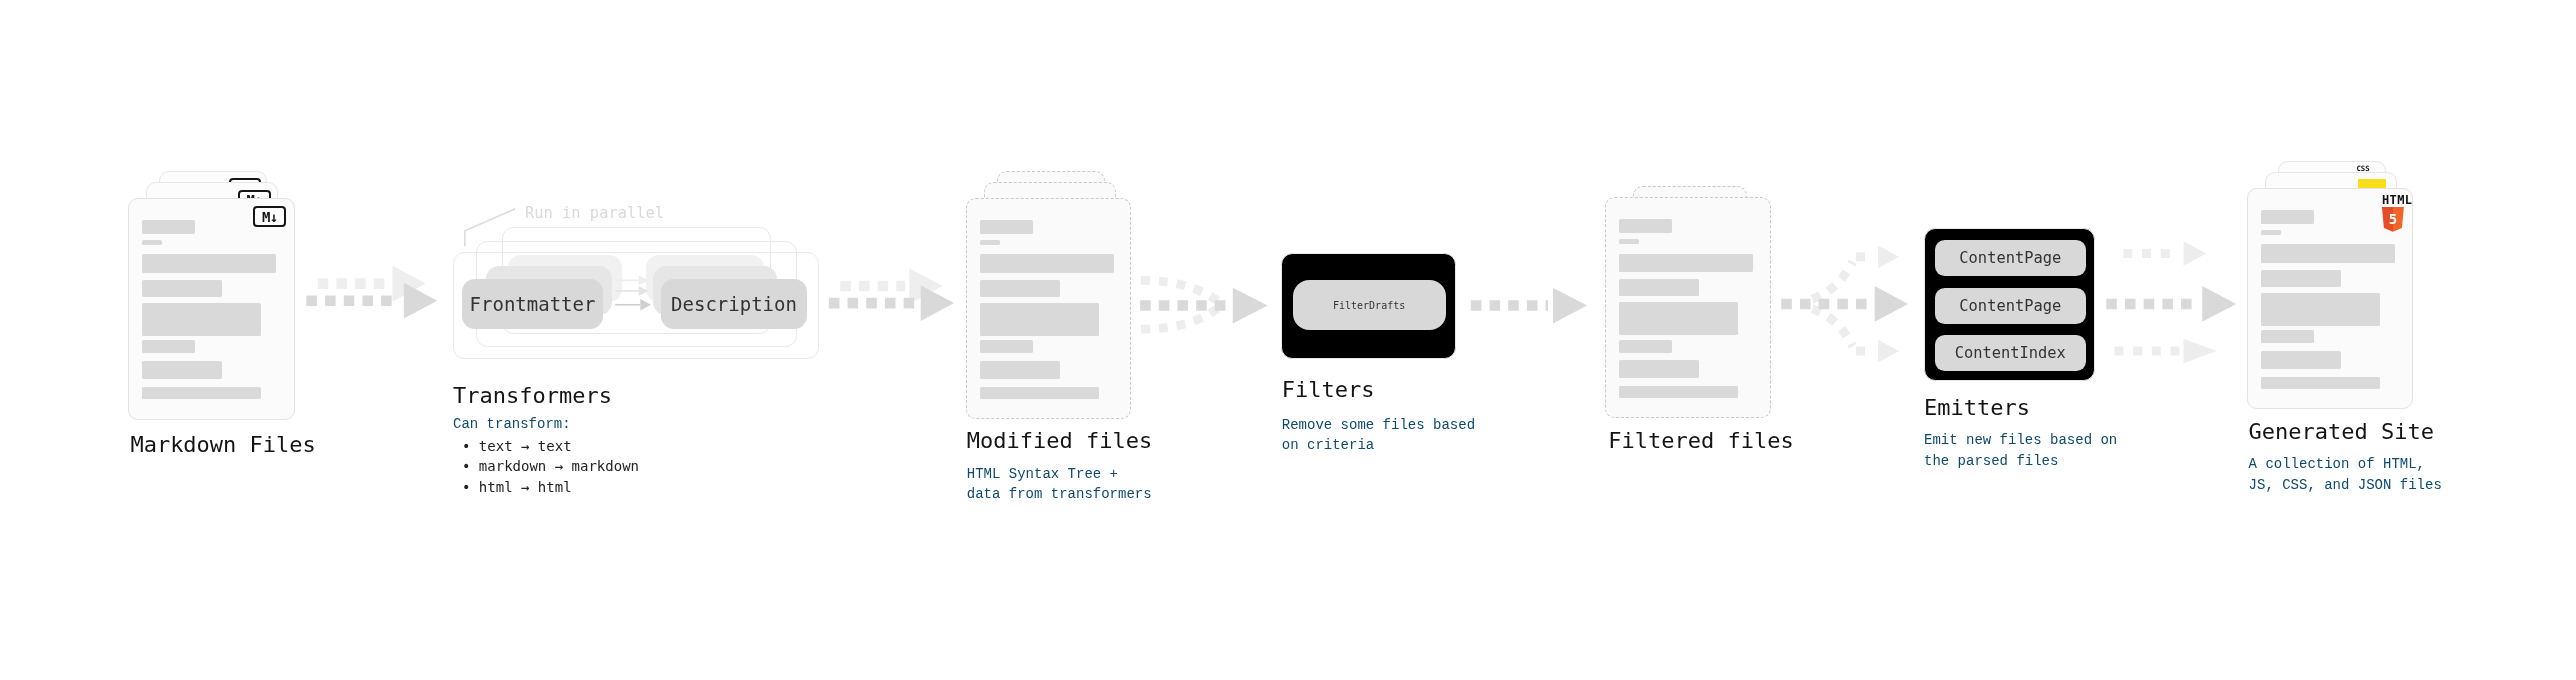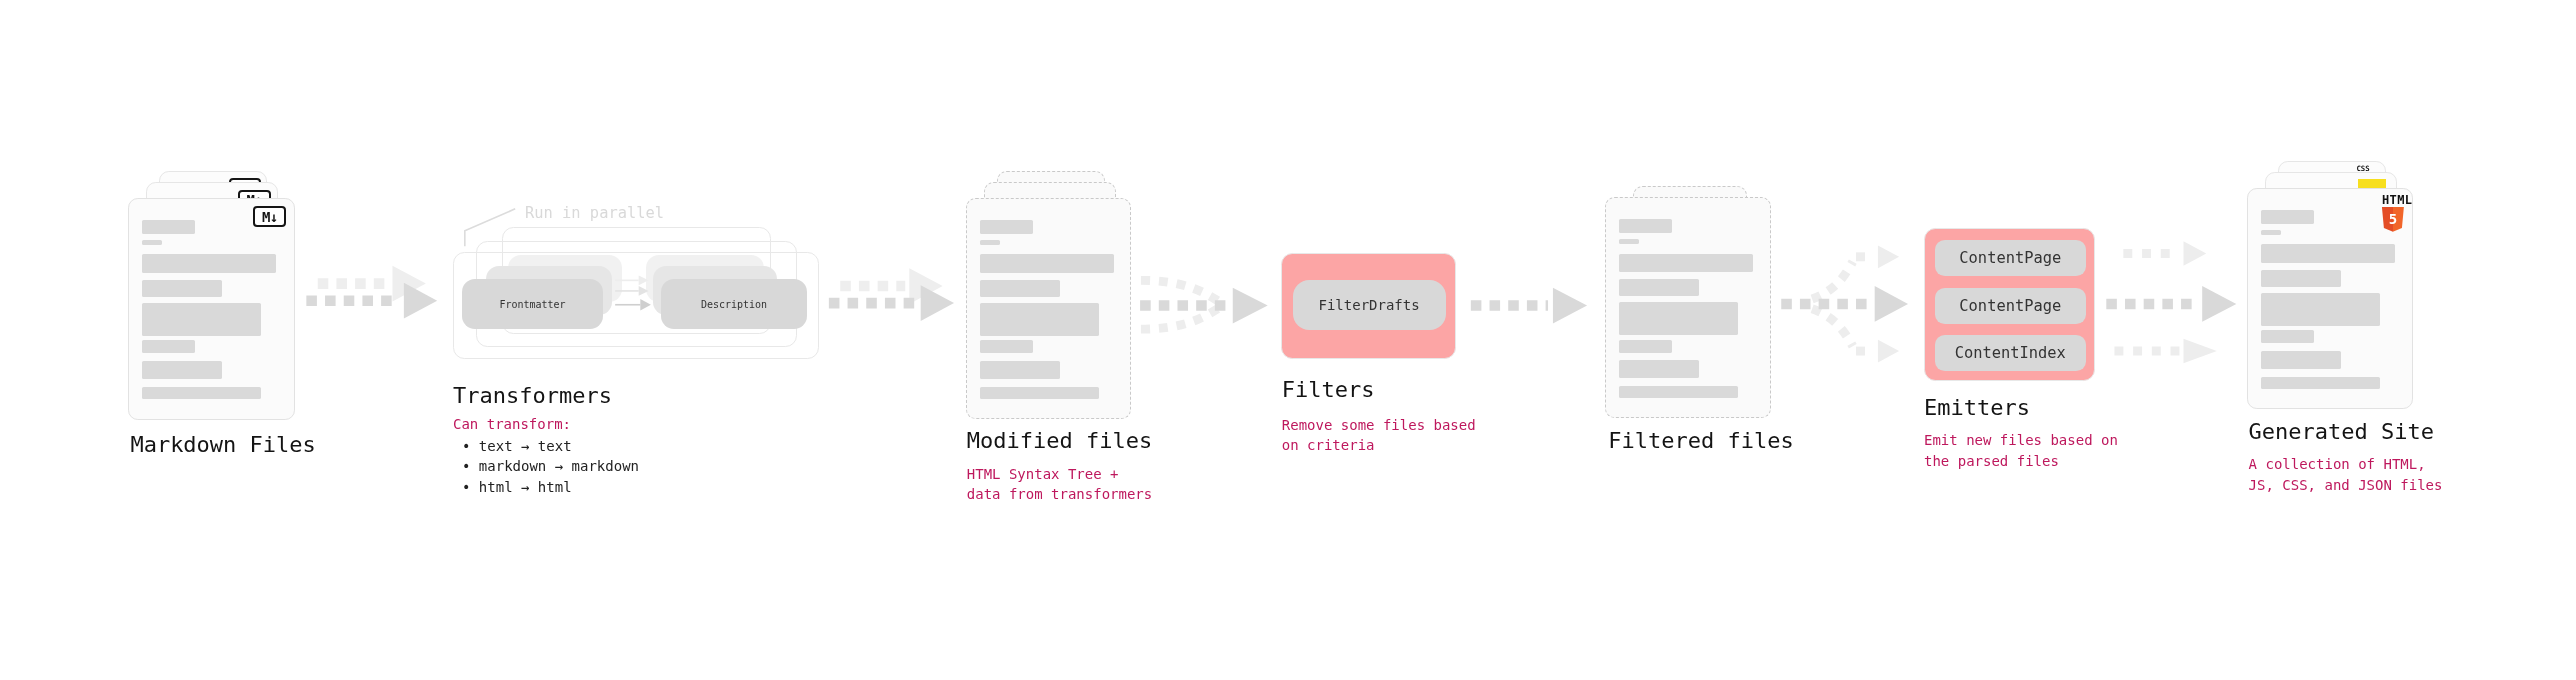--- a/index.html
+++ b/index.html
@@ -22,28 +22,28 @@
   .css-text{display:block;font-size:7.3px;font-weight:bold;line-height:1;color:#111;}
   .css-bar{height:3.3px;background:#2965f1;margin-top:0.8px;border-radius:0.8px;}
   .js-badge{position:absolute;top:5.7px;right:9.8px;width:28.4px;height:17px;background:#f7df1e;}
   .html5-badge{position:absolute;top:4.9px;right:8.1px;width:22px;text-align:center;}
   .html-text{display:block;font-size:12px;font-weight:bold;letter-spacing:0.4px;line-height:1;color:#111;}
   .shield{width:22px;height:25px;margin-top:0.8px;background:linear-gradient(90deg,#e44d26 50%,#f16529 50%);
     clip-path:polygon(0 0,100% 0,91% 85%,50% 100%,9% 85%);color:#fff;font-size:14px;font-weight:bold;
     display:flex;align-items:center;justify-content:center;}
   
   .outline-box{position:absolute;border:1.6px solid #e8e8e8;border-radius:11.4px;box-sizing:border-box;background:transparent;}
-  .white-box{background:#fca5a5;}
+  .white-box{background:#000000;}
   .pill{position:absolute;background:#d8d8d8;color:#333;display:flex;align-items:center;justify-content:center;
-    font-size:10px;border-radius:13px;box-sizing:border-box;white-space:nowrap;}
+    font-size:19px;border-radius:13px;box-sizing:border-box;white-space:nowrap;}
   .ghost-a{background:#e6e6e6;}
   .ghost-b{background:#f1f1f1;}
   
   .stage-title{position:absolute;font-size:22px;color:#141414;white-space:nowrap;}
-  .caption{position:absolute;font-size:14px;color:#be185d;white-space:nowrap;line-height:20.3px;}
+  .caption{position:absolute;font-size:14px;color:#0c4a6e;white-space:nowrap;line-height:20.3px;font-family:Liberation Mono, monospace;}
   .bullets{position:absolute;font-size:14px;color:#222;line-height:20.3px;white-space:nowrap;}
   .note{position:absolute;font-size:15.4px;color:#d9d9d9;white-space:nowrap;}
   .arrows{position:absolute;left:0;top:0;pointer-events:none;}
 </style>
 </head>
 <body>
 
 <div class="canvas">
 
   <section class="stage" style="left:128px;top:171px;width:195px;height:293px;">
@@ -103,21 +103,21 @@
         <div class="skel" style="width: 80px; height: 18px; margin-bottom: 8.1px;"></div>
         <div class="skel" style="width: 119px; height: 12.2px; margin-bottom: 0px;"></div>
       </div>
     <div class="stage-title" style="left:0.8px;top:257px;">Modified files</div>
     <div class="caption" style="left:0.8px;top:293px;">HTML Syntax Tree +</div>
     <div class="caption" style="left:0.8px;top:313px;">data from transformers</div>
   </section>
 
   <section class="stage" style="left:1281px;top:253px;width:203px;height:219px;">
     <div class="outline-box white-box" style="left:0;top:0;width:175px;height:106px;">
-      <div class="pill" style="left:10.6px;top:26px;width:153px;height:50px;border-radius:16.3px;font-size:14px;">FilterDrafts</div>
+      <div class="pill" style="left:10.6px;top:26px;width:153px;height:50px;border-radius:16.3px;font-size:10px;">FilterDrafts</div>
     </div>
     <div class="stage-title" style="left:0.8px;top:124px;text-align:right;">Filters</div>
     <div class="caption" style="left:0.8px;top:162px;">Remove some files based</div>
     <div class="caption" style="left:0.8px;top:182px;">on criteria</div>
   </section>
 
   <section class="stage" style="left:1605px;top:186px;width:203px;height:276px;">
     <div class="file-card dashed" style="left:28px;top:0;width:114px;height:37px;"></div>
     <div class="file-card dashed skel-pad" style="left:0;top:11.4px;width:166px;height:221px;">
         <div class="skel" style="width: 53px; height: 14px; margin-bottom: 5.7px;"></div>

